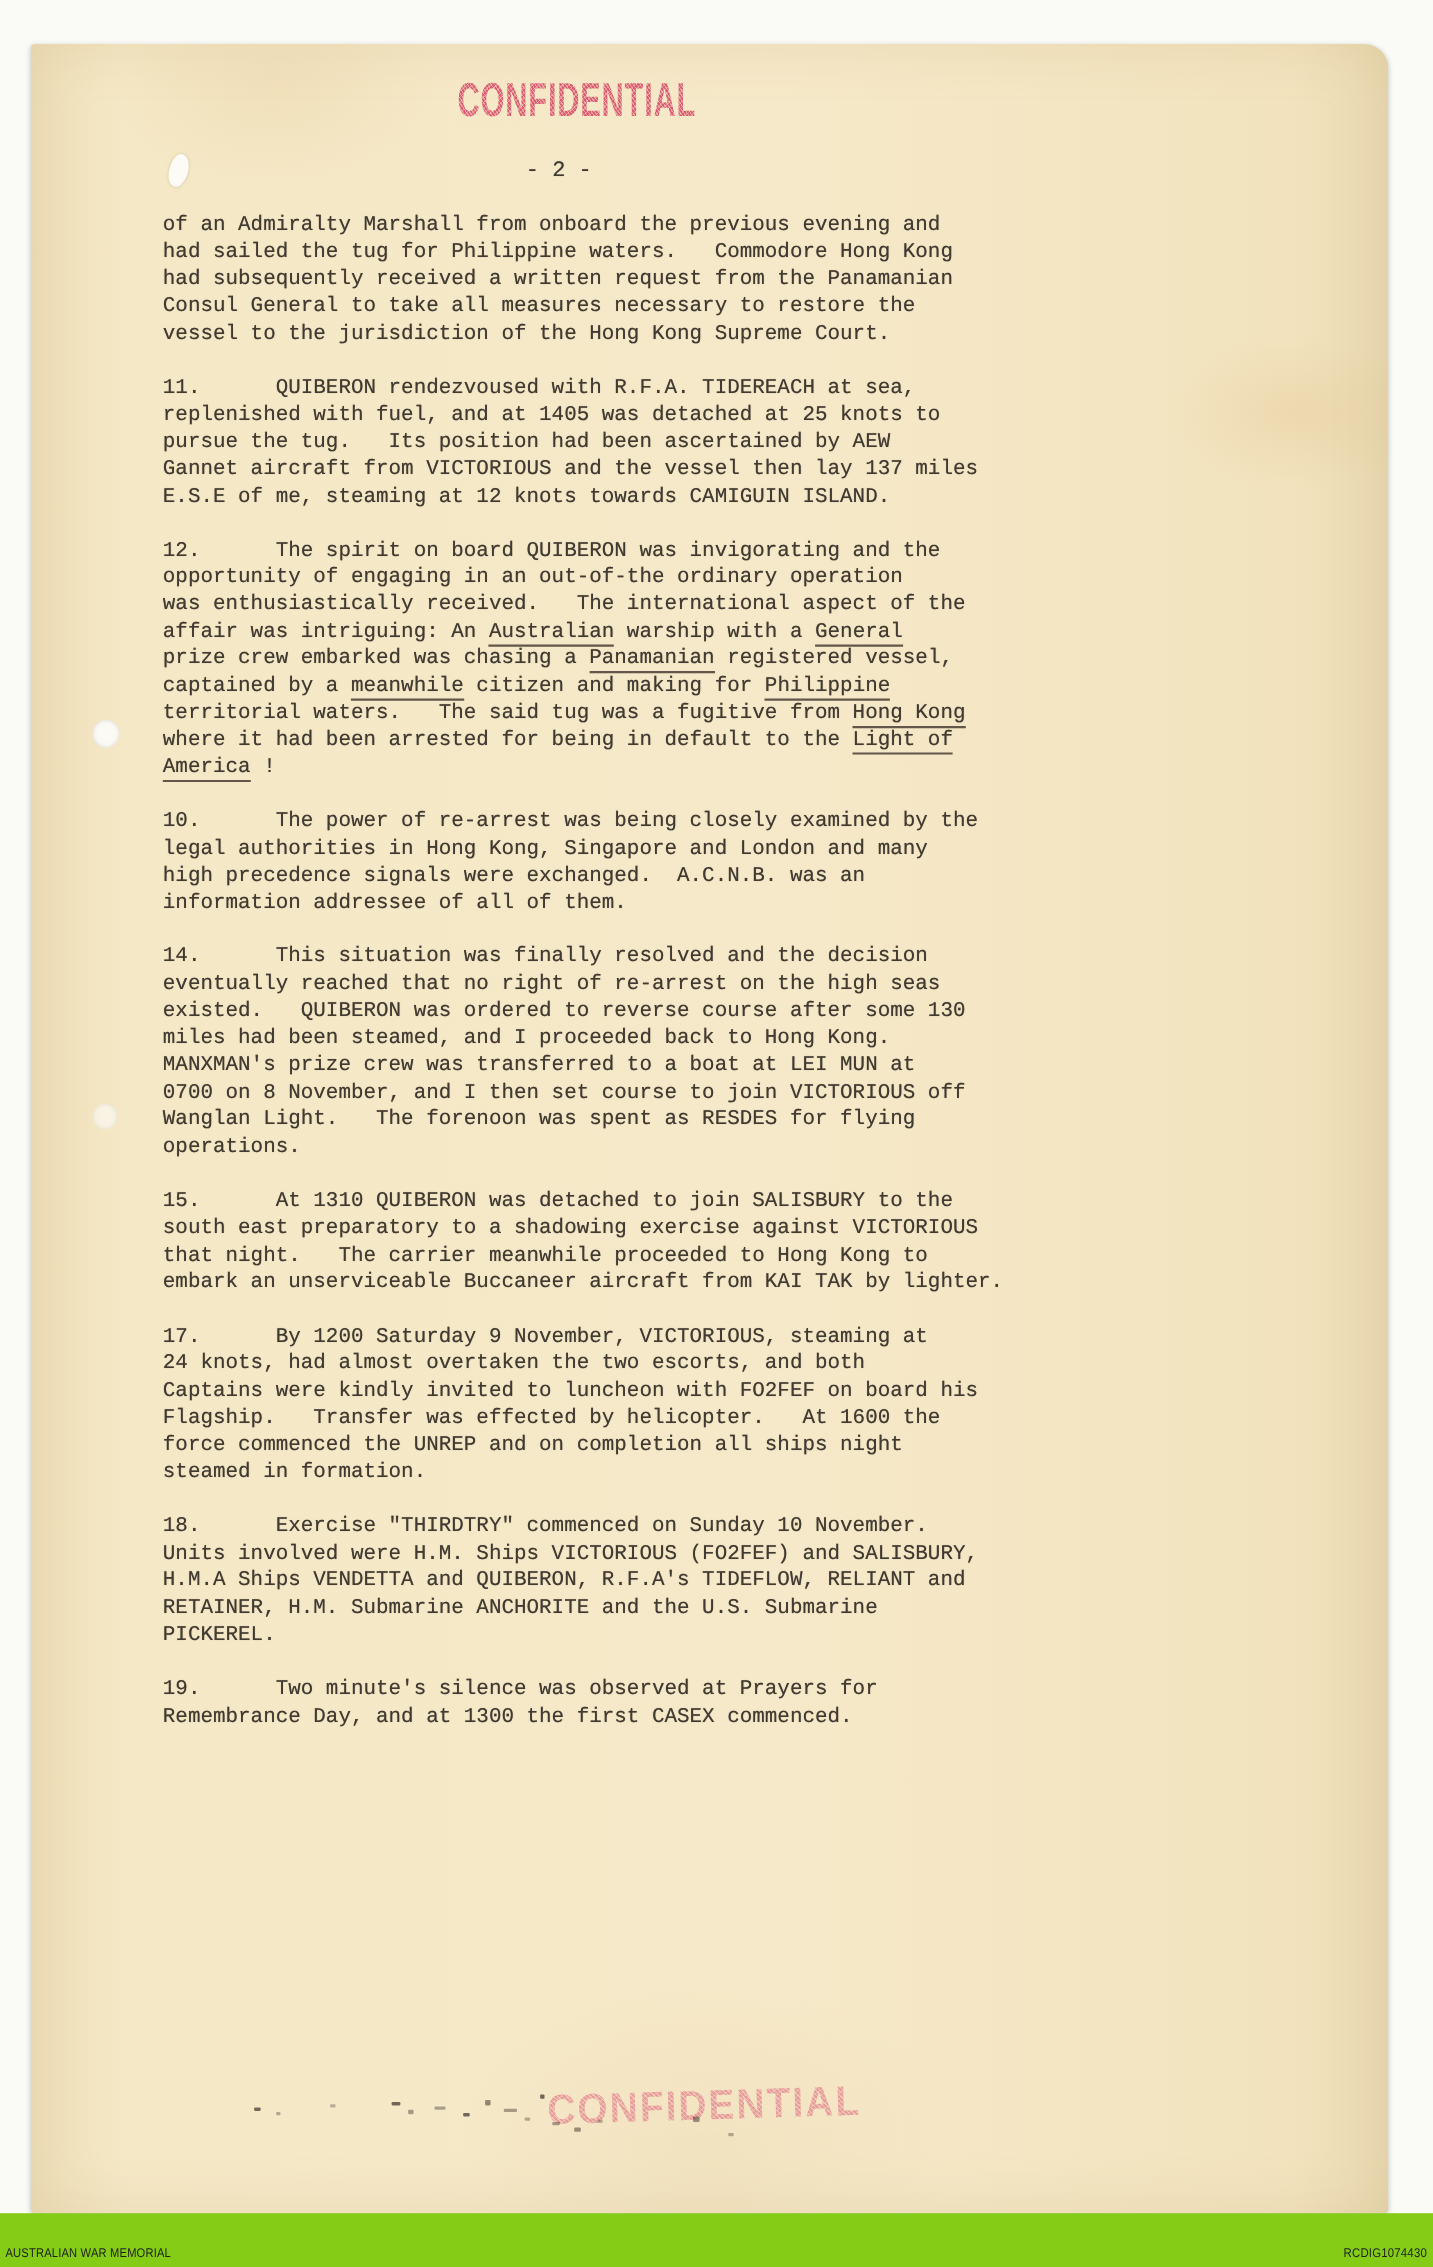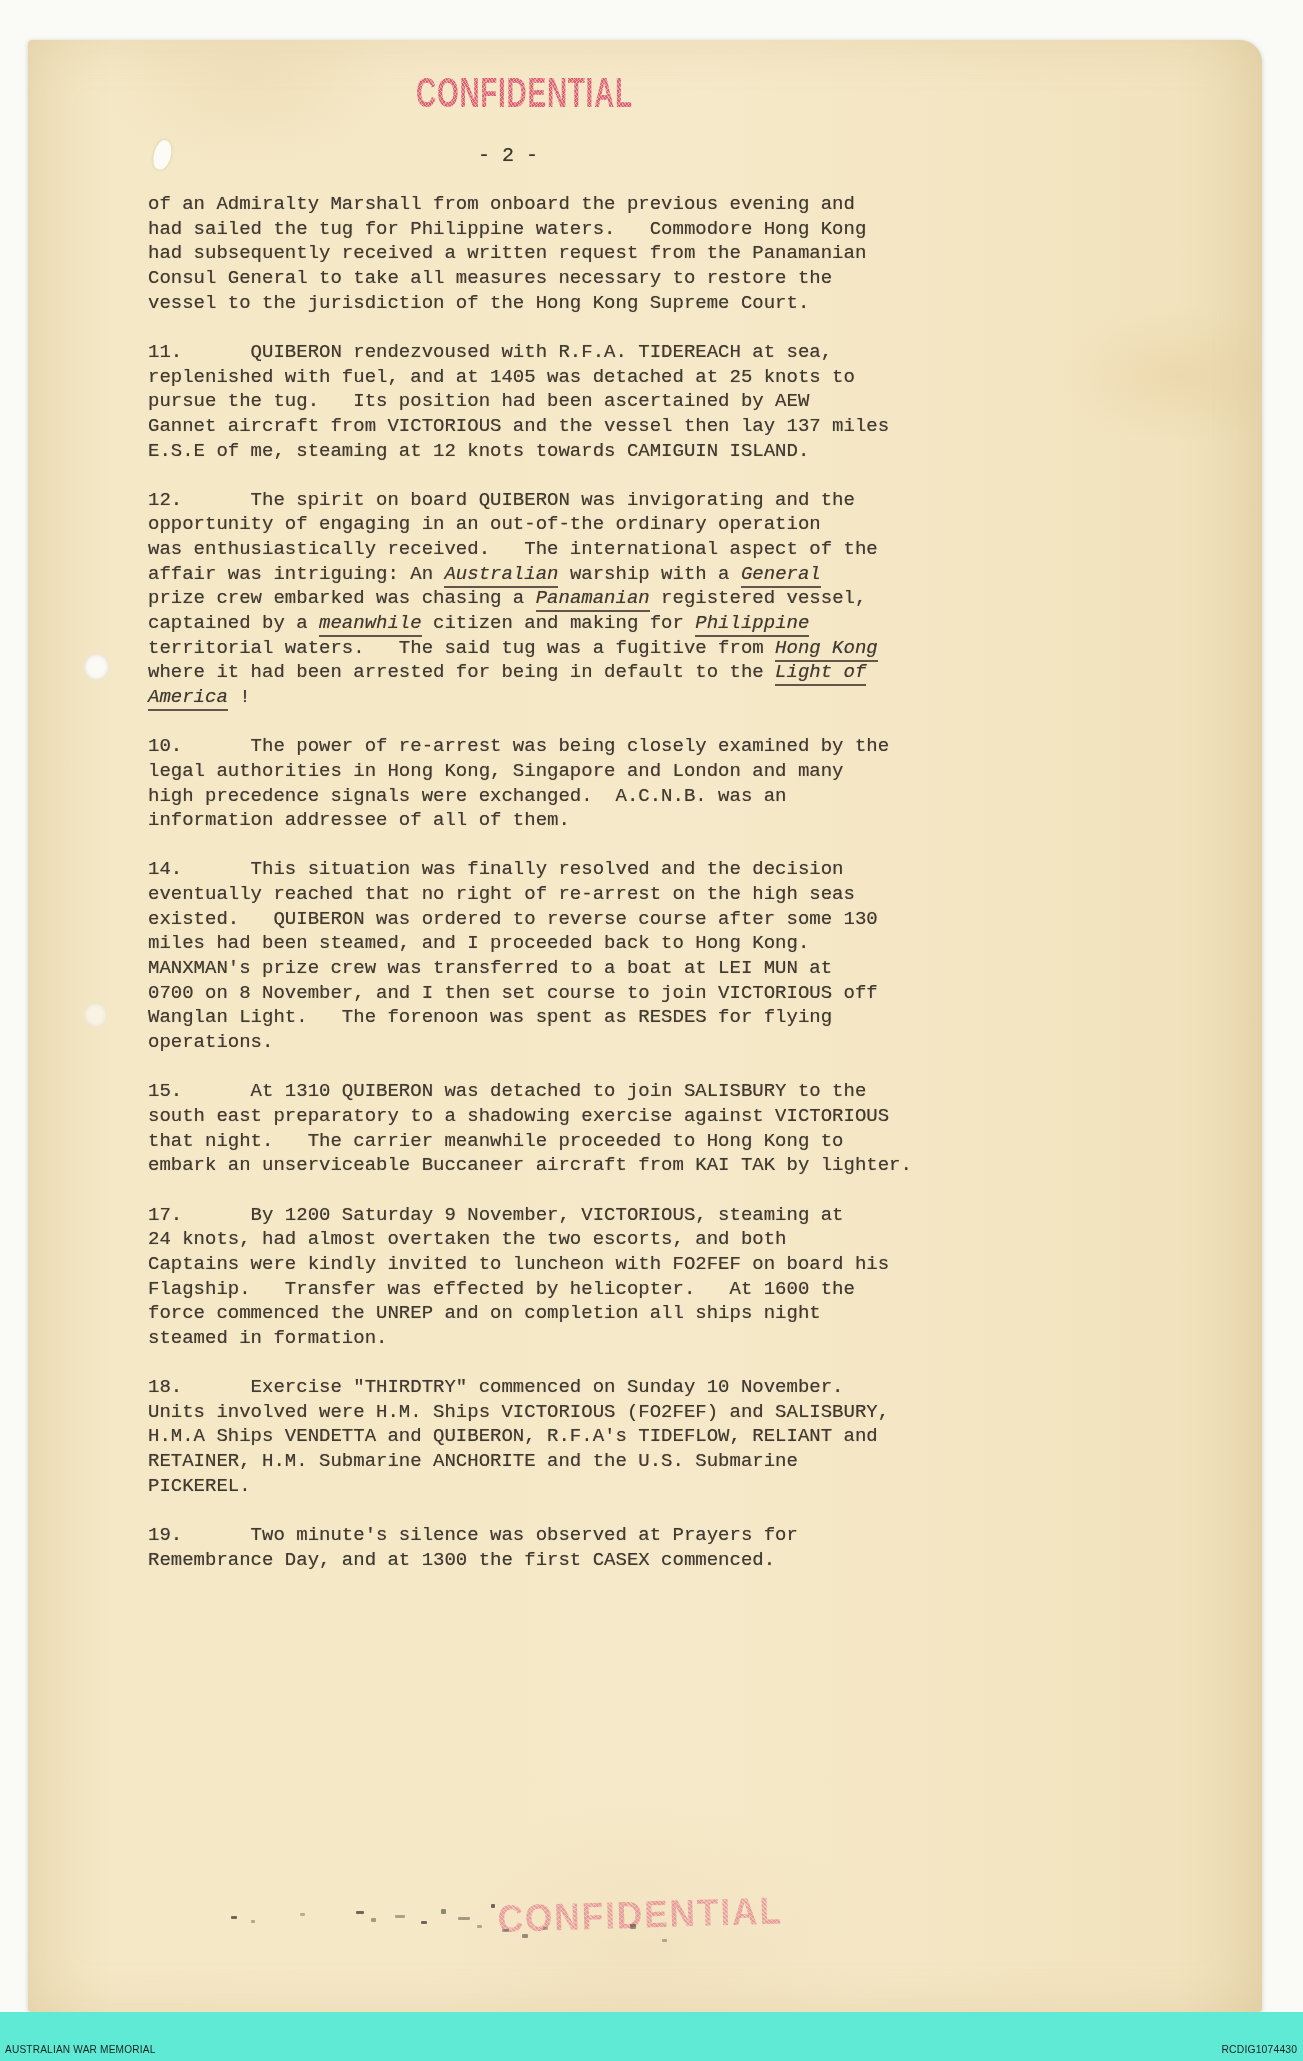--- a/index.html
+++ b/index.html
@@ -72,21 +72,20 @@
     text-shadow:0 0 0.7px rgba(64,55,44,0.6);
   }
   .para{
     white-space:pre;
     margin:0 0 24.6px 0;
   }
   .para u{
     text-decoration:none;
     border-bottom:2px solid rgba(70,60,50,0.85);
     padding-bottom:1px;
-    font-style:italic;
   }
   .punch-hole{
     position:absolute;
     border-radius:50%;
     background:#fbfaf5;
     box-shadow:inset 0 0 4px rgba(120,100,70,0.25);
   }
   .hole-1{left:56px;top:614px;width:25px;height:26px;}
   .hole-2{left:56px;top:963px;width:23px;height:24px;opacity:0.65;}
   .tear{
@@ -98,21 +97,21 @@
     box-shadow:0 0 3px rgba(140,115,80,0.3);
   }
   .speck{
     position:absolute;
     background:rgba(40,34,28,0.65);
     border-radius:1px;
   }
   .footer-bar{
     position:absolute;
     left:0;bottom:0;width:1303px;height:49px;
-    background:#5eead4;
+    background:#84cc16;
   }
   .footer-left{
     position:absolute;
     left:5px;bottom:6px;
     font-size:11.5px;color:#1f1f1f;
     letter-spacing:0.2px;
     transform:scaleX(0.88);
     transform-origin:left bottom;
   }
   .footer-right{

